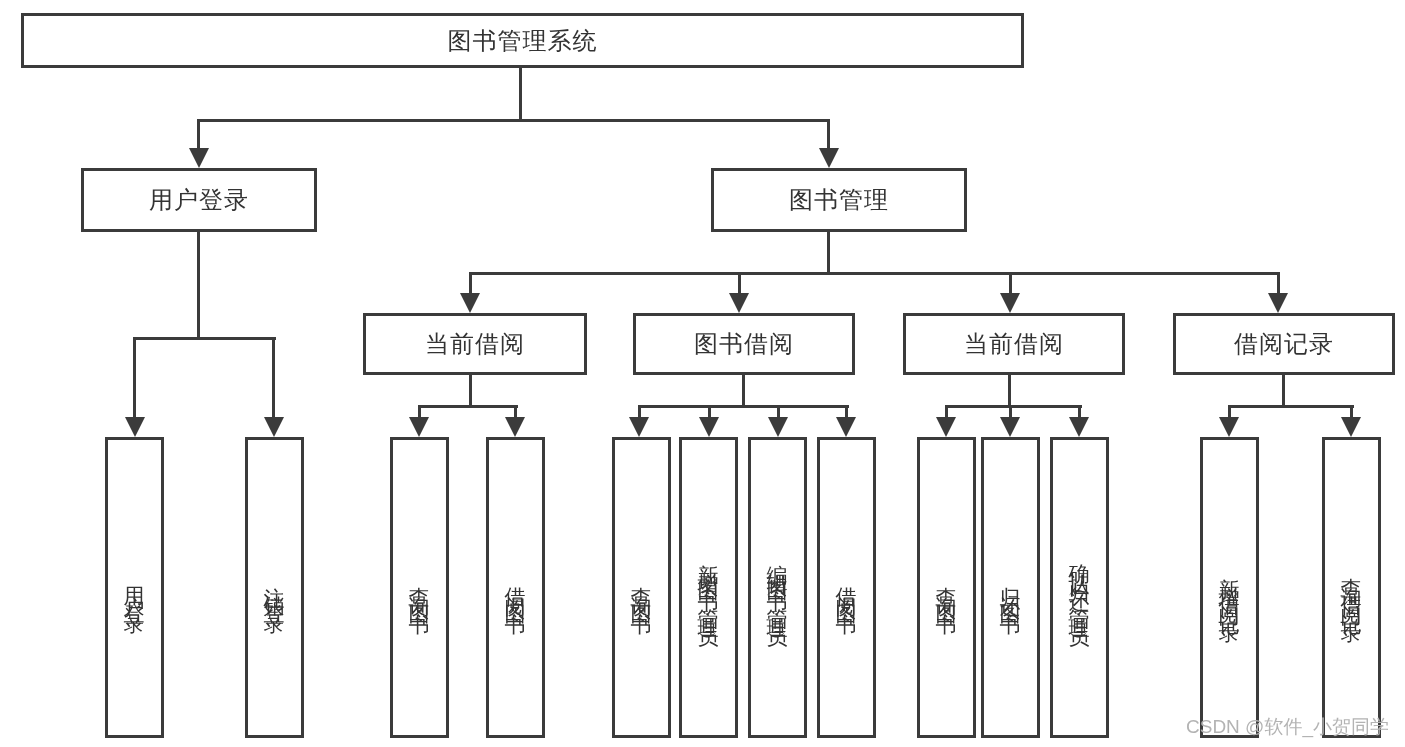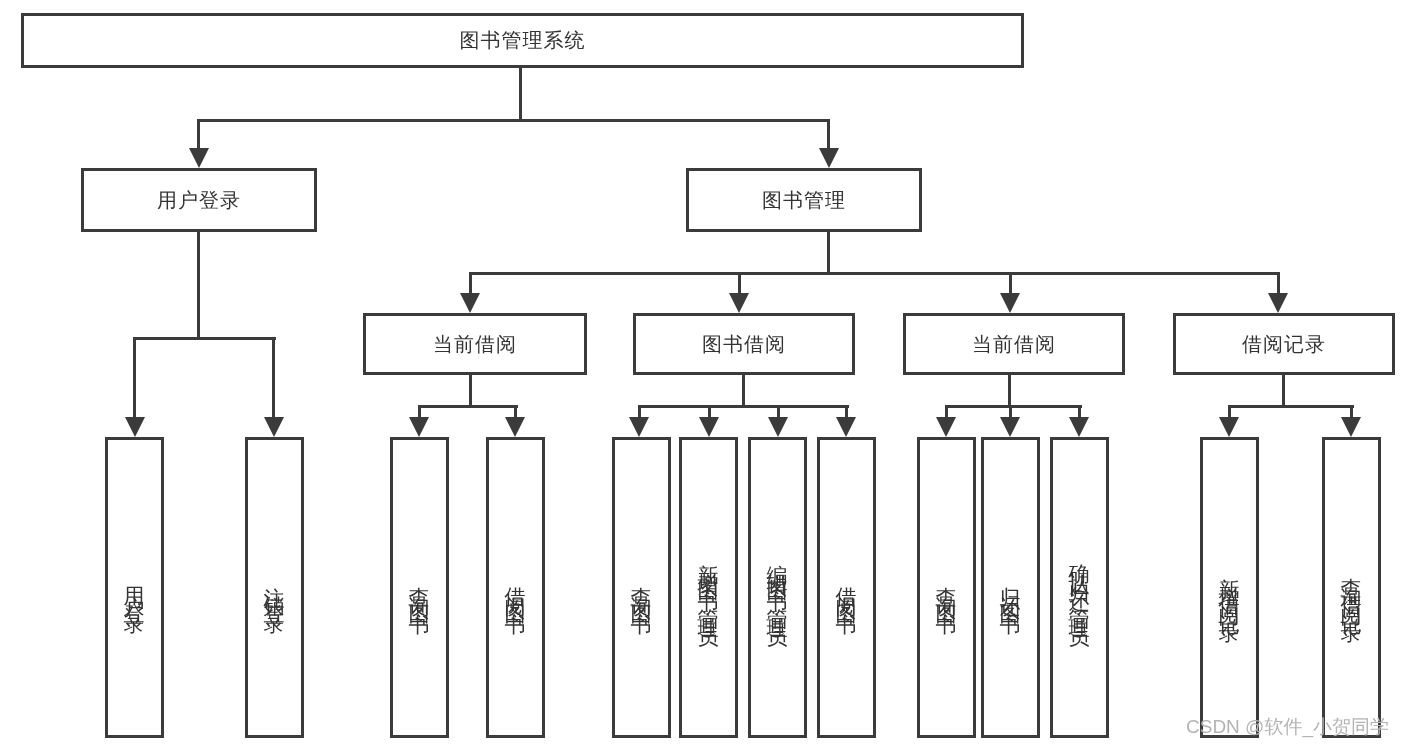--- a/index.html
+++ b/index.html
@@ -23,21 +23,21 @@
   }
   .hbox {
     position: absolute;
     border: 3px solid var(--line);
     background: var(--background);
     display: flex;
     align-items: center;
     justify-content: center;
   }
   .hlabel {
-    font-size: 20px;
+    font-size: 24px;
     color: var(--text);
     letter-spacing: 1px;
     white-space: nowrap;
     text-align: center;
   }
   .vbox {
     position: absolute;
     top: 437px;
     width: 59px;
     height: 301px;
@@ -142,21 +142,21 @@
   <div class="line" style="left:1350px;top:405px;width:3px;height:14px"></div>
   <div class="ah" style="left:1341px;top:417px"></div>
 
   <div class="hbox" style="left:21px;top:13px;width:1003px;height:55px">
     <span class="hlabel">图书管理系统</span>
   </div>
 
   <div class="hbox" style="left:81px;top:168px;width:236px;height:64px">
     <span class="hlabel">用户登录</span>
   </div>
-  <div class="hbox" style="left:686px;top:168px;width:236px;height:64px">
+  <div class="hbox" style="left:711px;top:168px;width:256px;height:64px">
     <span class="hlabel">图书管理</span>
   </div>
 
   <div class="hbox" style="left:363px;top:313px;width:224px;height:62px">
     <span class="hlabel">当前借阅</span>
   </div>
   <div class="hbox" style="left:633px;top:313px;width:222px;height:62px">
     <span class="hlabel">图书借阅</span>
   </div>
   <div class="hbox" style="left:903px;top:313px;width:222px;height:62px">

